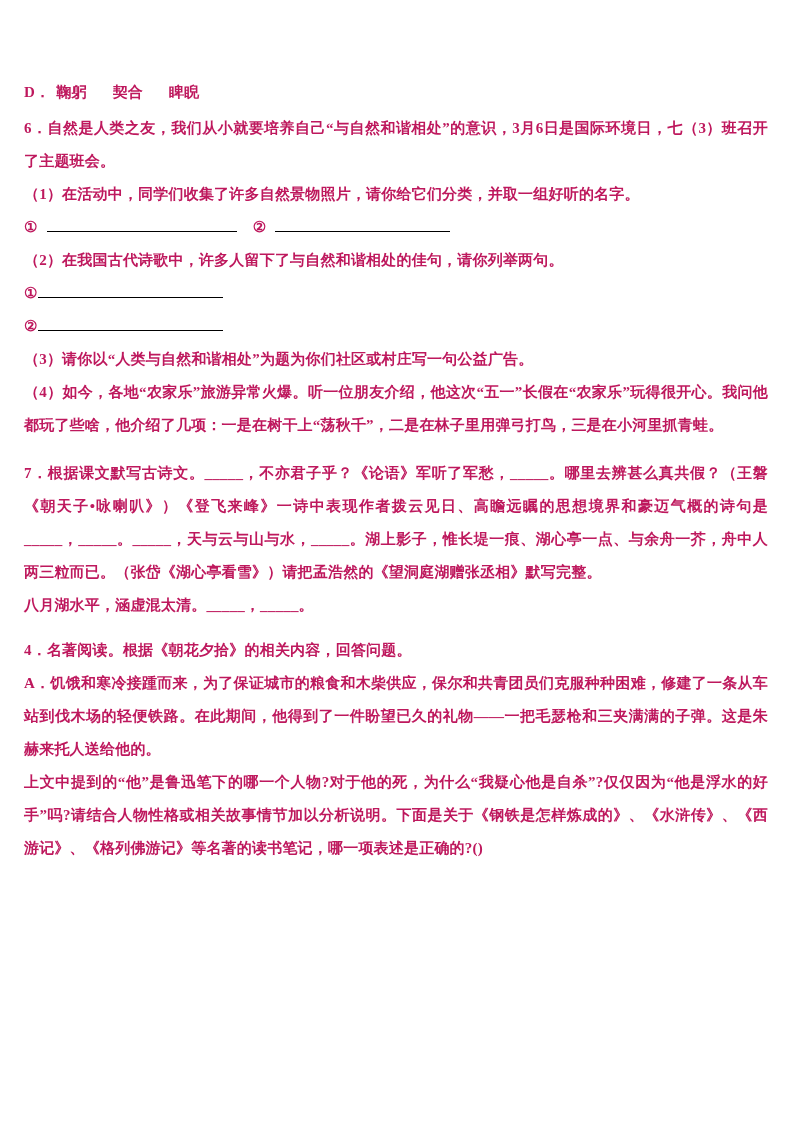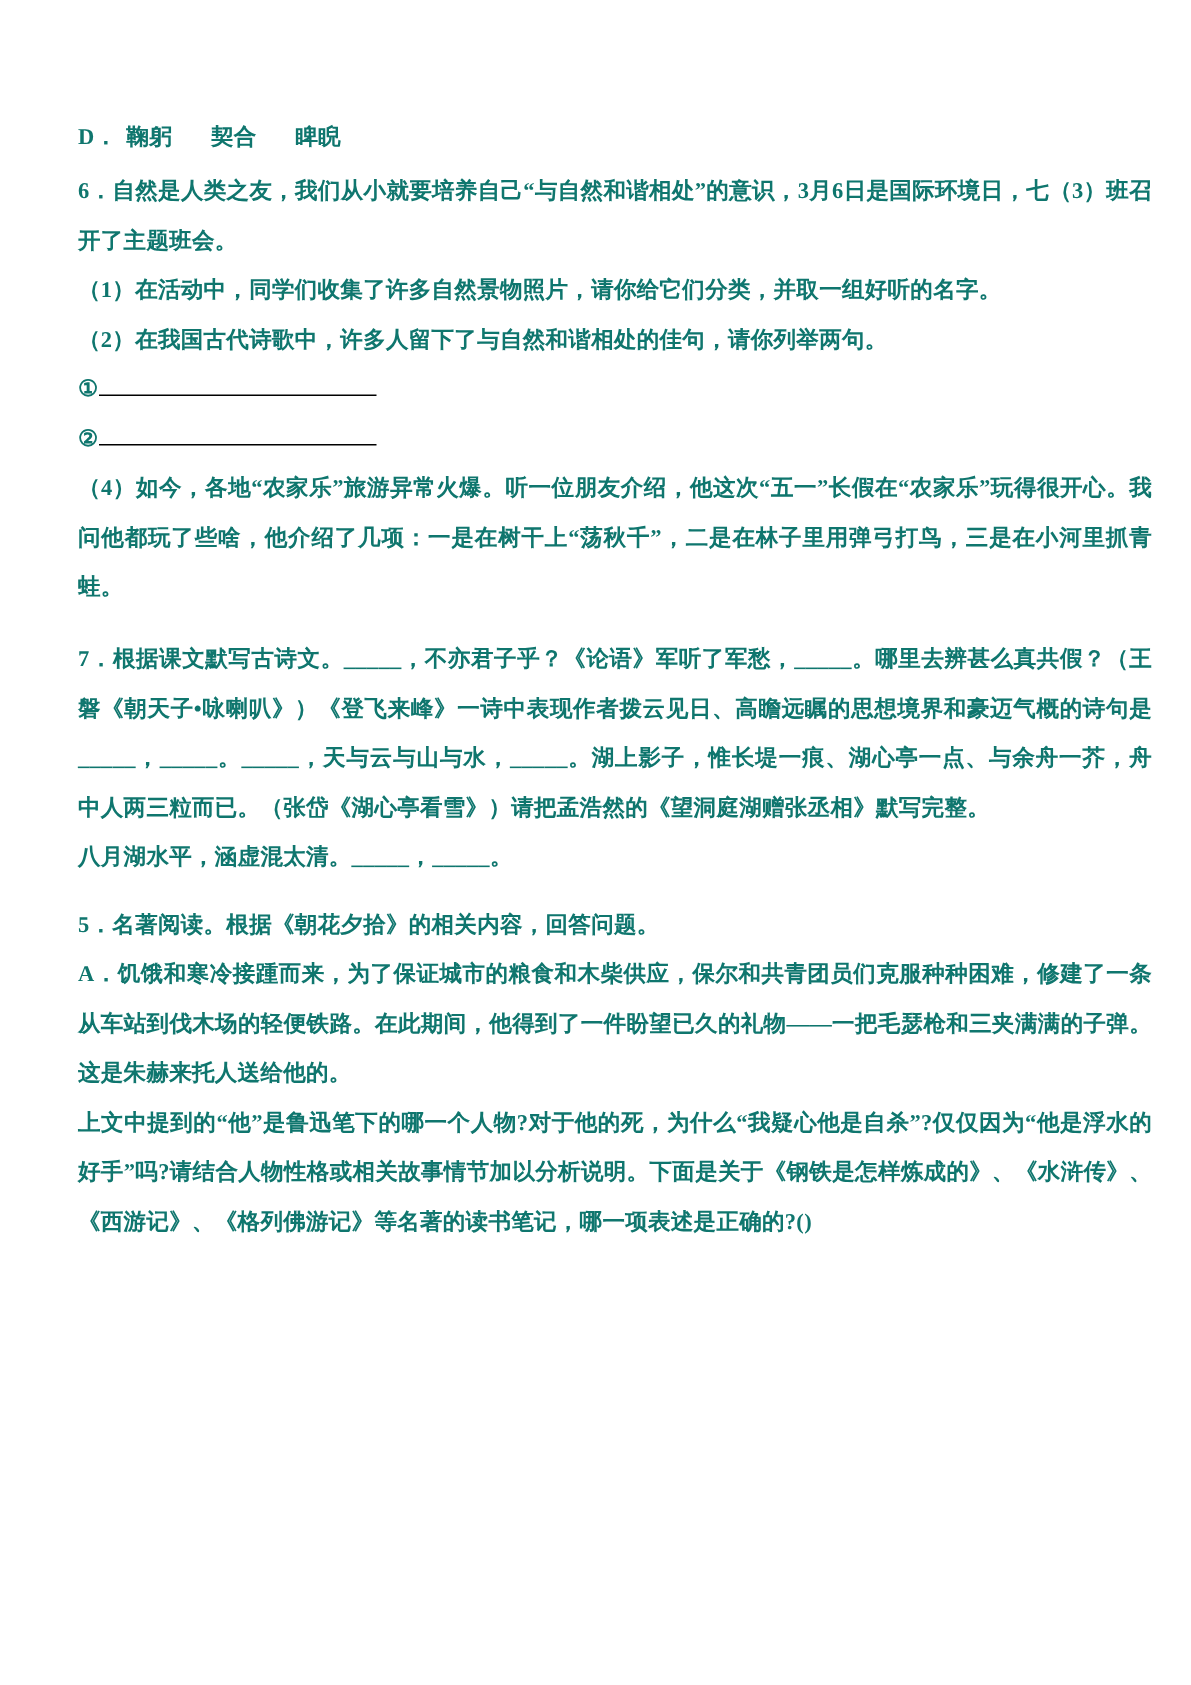--- a/index.html
+++ b/index.html
@@ -6,24 +6,24 @@
     margin: 0;
     padding: 0;
     background: #ffffff;
   }
   .page {
     position: relative;
     width: 794px;
     height: 1123px;
     box-sizing: border-box;
     background: #ffffff;
-    padding: 76px 26px 0 52px;
+    padding: 76px 26px 0 24px;
     overflow: hidden;
     font-family: "Liberation Serif", "DejaVu Serif", serif;
-    color: #0f766e;
+    color: #be185d;
   }
   .para {
     margin: 0;
     font-size: 15px;
     line-height: 33px;
     font-weight: 600;
     text-align: justify;
     letter-spacing: 0.2px;
   }
   .left { text-align: left; }
@@ -52,32 +52,36 @@
 
 <div class="page">
 
   <p class="para left">
     <span>D．</span><span class="optd-word-first">鞠躬</span><span class="optd-word">契合</span><span class="optd-word">睥睨</span>
   </p>
 
   <p class="para gap-q6">6．自然是人类之友，我们从小就要培养自己“与自然和谐相处”的意识，3月6日是国际环境日，七（3）班召开了主题班会。</p>
   <p class="para">（1）在活动中，同学们收集了许多自然景物照片，请你给它们分类，并取一组好听的名字。</p>
 
+  <p class="para left">
+    <span>①</span><span class="blank w190"></span><span class="circle2-offset">②</span><span class="blank w175"></span>
+  </p>
 
   <p class="para">（2）在我国古代诗歌中，许多人留下了与自然和谐相处的佳句，请你列举两句。</p>
 
   <p class="para left">
     <span>①</span><span class="blank w185"></span>
   </p>
   <p class="para left">
     <span>②</span><span class="blank w185"></span>
   </p>
 
+  <p class="para">（3）请你以“人类与自然和谐相处”为题为你们社区或村庄写一句公益广告。</p>
   <p class="para">（4）如今，各地“农家乐”旅游异常火爆。听一位朋友介绍，他这次“五一”长假在“农家乐”玩得很开心。我问他都玩了些啥，他介绍了几项：一是在树干上“荡秋千”，二是在林子里用弹弓打鸟，三是在小河里抓青蛙。</p>
 
   <p class="para gap-q7">7．根据课文默写古诗文。_____，不亦君子乎？《论语》军听了军愁，_____。哪里去辨甚么真共假？（王磐《朝天子•咏喇叭》）《登飞来峰》一诗中表现作者拨云见日、高瞻远瞩的思想境界和豪迈气概的诗句是 _____，_____。_____，天与云与山与水，_____。湖上影子，惟长堤一痕、湖心亭一点、与余舟一芥，舟中人两三粒而已。（张岱《湖心亭看雪》）请把孟浩然的《望洞庭湖赠张丞相》默写完整。</p>
   <p class="para">八月湖水平，涵虚混太清。_____，_____。</p>
 
-  <p class="para gap-q8">5．名著阅读。根据《朝花夕拾》的相关内容，回答问题。</p>
+  <p class="para gap-q8">4．名著阅读。根据《朝花夕拾》的相关内容，回答问题。</p>
   <p class="para">A．饥饿和寒冷接踵而来，为了保证城市的粮食和木柴供应，保尔和共青团员们克服种种困难，修建了一条从车站到伐木场的轻便铁路。在此期间，他得到了一件盼望已久的礼物——一把毛瑟枪和三夹满满的子弹。这是朱赫来托人送给他的。</p>
   <p class="para">上文中提到的“他”是鲁迅笔下的哪一个人物?对于他的死，为什么“我疑心他是自杀”?仅仅因为“他是浮水的好手”吗?请结合人物性格或相关故事情节加以分析说明。下面是关于《钢铁是怎样炼成的》、《水浒传》、《西游记》、《格列佛游记》等名著的读书笔记，哪一项表述是正确的?()</p>
 
 </div>
 
 </body></html>

